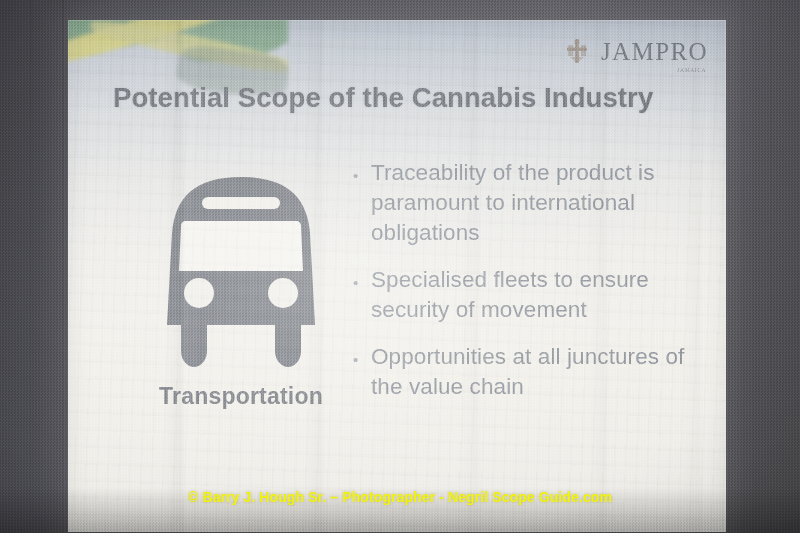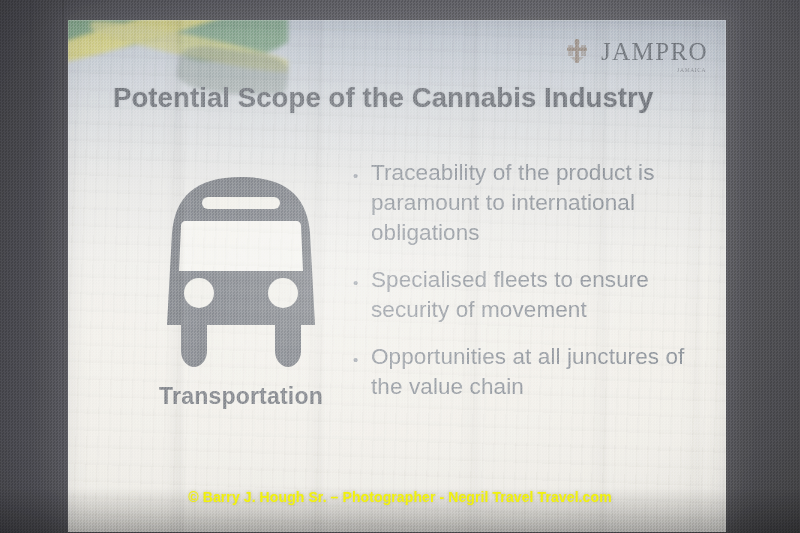--- a/index.html
+++ b/index.html
@@ -346,16 +346,16 @@
     <div class="wrinkle" style="left:520px; opacity:.6"></div>
     <div class="wrinkle" style="left:614px; opacity:.5"></div>
 
     <div id="slide-fabric"></div>
     <div id="slide-light"></div>
     <div id="slide-edge"></div>
   </div>
 
   <div id="floor-shadow"></div>
 
-  <div id="watermark">© Barry J. Hough Sr. – Photographer - Negril Travel Travel.com</div>
+  <div id="watermark">© Barry J. Hough Sr. – Photographer - Negril Scope Guide.com</div>
 
   <div id="grain"></div>
 </div>
 
 </body></html>

